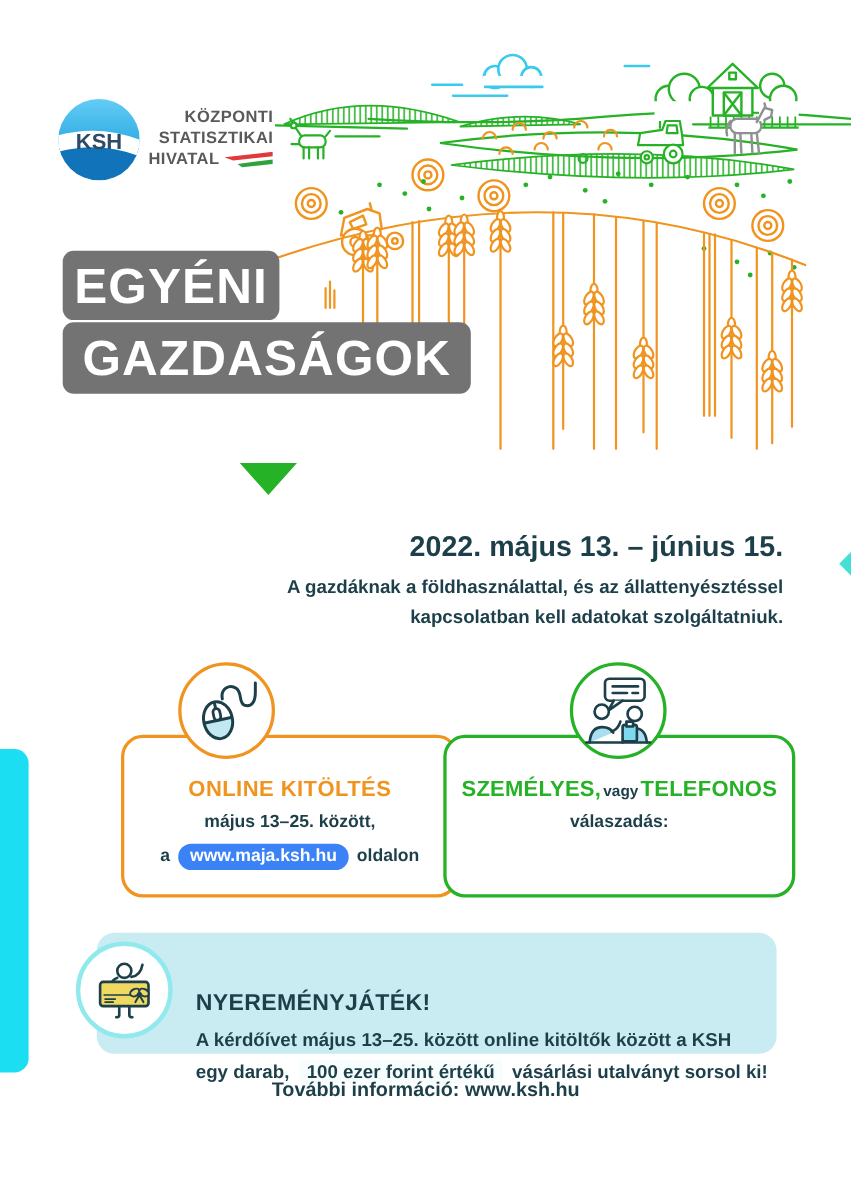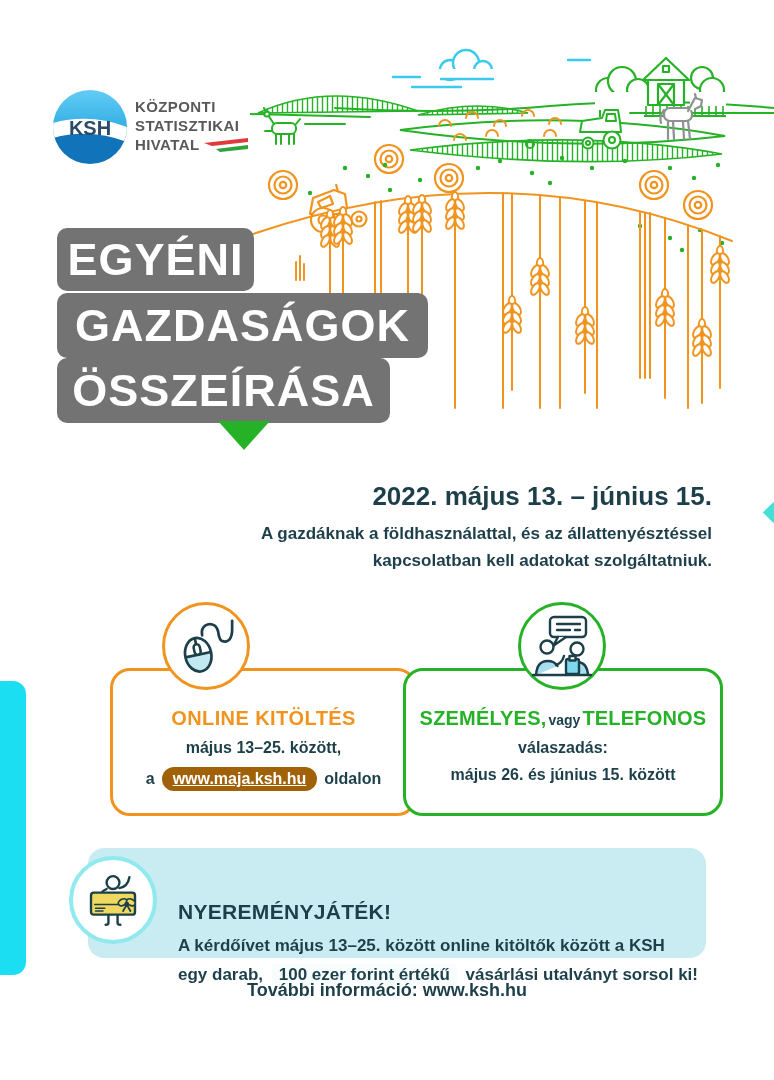--- a/index.html
+++ b/index.html
@@ -3,21 +3,21 @@
 <meta charset="utf-8">
 <style>
   html,body{margin:0;padding:0;background:#ffffff;}
   .page{
     position:relative;width:774px;height:1080px;margin:0 auto;background:#ffffff;
     overflow:hidden;font-family:"Liberation Sans",sans-serif;color:#1D3F49;
   }
   
   .logo-circle{position:absolute;left:53px;top:90px;width:74px;height:74px;}
   .logo-text{position:absolute;left:135px;top:97px;font-size:15px;font-weight:700;
-    line-height:19px;color:#58595B;letter-spacing:.4px;}
+    line-height:19px;color:#58595B;letter-spacing:.4px;text-align:right;}
   .logo-text .row{display:flex;align-items:flex-end;}
   .flag{margin-left:5px;margin-bottom:1px;}
   
   .farm{position:absolute;left:250px;top:18px;width:524px;height:400px;z-index:1;}
   
   .tblock{position:absolute;left:57px;background:#737373;border-radius:10px;color:#fff;
     font-weight:700;font-size:45px;letter-spacing:1px;display:flex;align-items:center;
     justify-content:center;z-index:5;}
   .tb1{top:228px;width:197px;height:63px;}
   .tb2{top:293px;width:371px;height:65px;}
@@ -39,21 +39,21 @@
   .circ-online{left:162px;top:602px;border:3.5px solid #F0941F;}
   .circ-personal{left:518px;top:602px;border:3.5px solid #26B226;}
   .card-title{margin-top:36px;font-size:20px;font-weight:700;letter-spacing:.4px;}
   .card-online .card-title{color:#F0941F;}
   .title-row{margin-top:36px;display:flex;align-items:baseline;gap:2px;}
   .opt{font-size:20px;font-weight:700;color:#26B226;letter-spacing:.2px;}
   .conj{font-size:14px;font-weight:700;color:#1D3F49;}
   .card-sub{margin-top:9px;font-size:16px;font-weight:700;}
   .card-period{margin-top:9px;font-size:16px;font-weight:700;}
   .link-row{margin-top:10px;display:flex;align-items:center;gap:7px;font-size:16px;font-weight:700;}
-  .link-pill{background:#a16207;color:#fff;font-weight:700;padding:3px 11px;border-radius:13px;text-decoration:underline;}
+  .link-pill{background:#3b82f6;color:#fff;font-weight:700;padding:3px 11px;border-radius:13px;}
   
   .prize-box{position:absolute;left:88px;top:848px;width:618px;height:110px;
     background:#C9ECF2;border-radius:16px;z-index:2;}
   .prize-circle{position:absolute;left:69px;top:856px;width:88px;height:88px;border-radius:50%;
     background:#fff;border:4px solid #8FE9ED;z-index:3;display:flex;align-items:center;
     justify-content:center;box-sizing:border-box;}
   .prize-text{position:absolute;left:178px;top:860px;z-index:3;margin-top:40px;}
   .prize-title{font-size:21px;font-weight:700;letter-spacing:.3px;margin-bottom:7px;}
   .prize-line{font-size:17px;font-weight:700;line-height:29px;}
   .hl{background:#F7FCFD;padding:1px 7px;border-radius:3px;margin:0 4px;}
@@ -302,23 +302,20 @@
       <use href="#wh" transform="translate(470 232)"></use>
     </g>
   </svg>
 
   <div class="tblock tb1">
     <span>EGYÉNI</span>
   </div>
   <div class="tblock tb2">
     <span>GAZDASÁGOK</span>
   </div>
-  <div class="tblock tb3">
-    <span>ÖSSZEÍRÁSA</span>
-  </div>
   <div class="tpointer"></div>
 
   <div class="intro">
     <div class="date">2022. május 13. – június 15.</div>
     <div class="desc">A gazdáknak a földhasználattal, és az állattenyésztéssel</div>
     <div class="desc">kapcsolatban kell adatokat szolgáltatniuk.</div>
   </div>
 
   <div class="card card-online">
     <div class="card-title">ONLINE KITÖLTÉS</div>
@@ -342,21 +339,20 @@
     </svg>
   </div>
 
   <div class="card card-personal">
     <div class="title-row">
       <span class="opt">SZEMÉLYES,</span>
       <span class="conj">vagy</span>
       <span class="opt">TELEFONOS</span>
     </div>
     <div class="card-sub">válaszadás:</div>
-    <div class="card-period">május 26. és június 15. között</div>
   </div>
   <div class="card-circle circ-personal">
     <svg width="64" height="62" viewBox="0 0 64 62">
       <g stroke="#1D3F49" stroke-width="2.4" fill="#fff" stroke-linecap="round" stroke-linejoin="round">
         <rect x="20" y="2" width="36" height="20" rx="4"></rect>
         <path d="M28 22 L23 31 L36 22" fill="#fff"></path>
         <line x1="27" y1="9" x2="50" y2="9"></line>
           <line x1="27" y1="15" x2="40" y2="15"></line>
         <line x1="45" y1="15" x2="50" y2="15"></line>
         <circle cx="17" cy="32" r="6.5"></circle>

